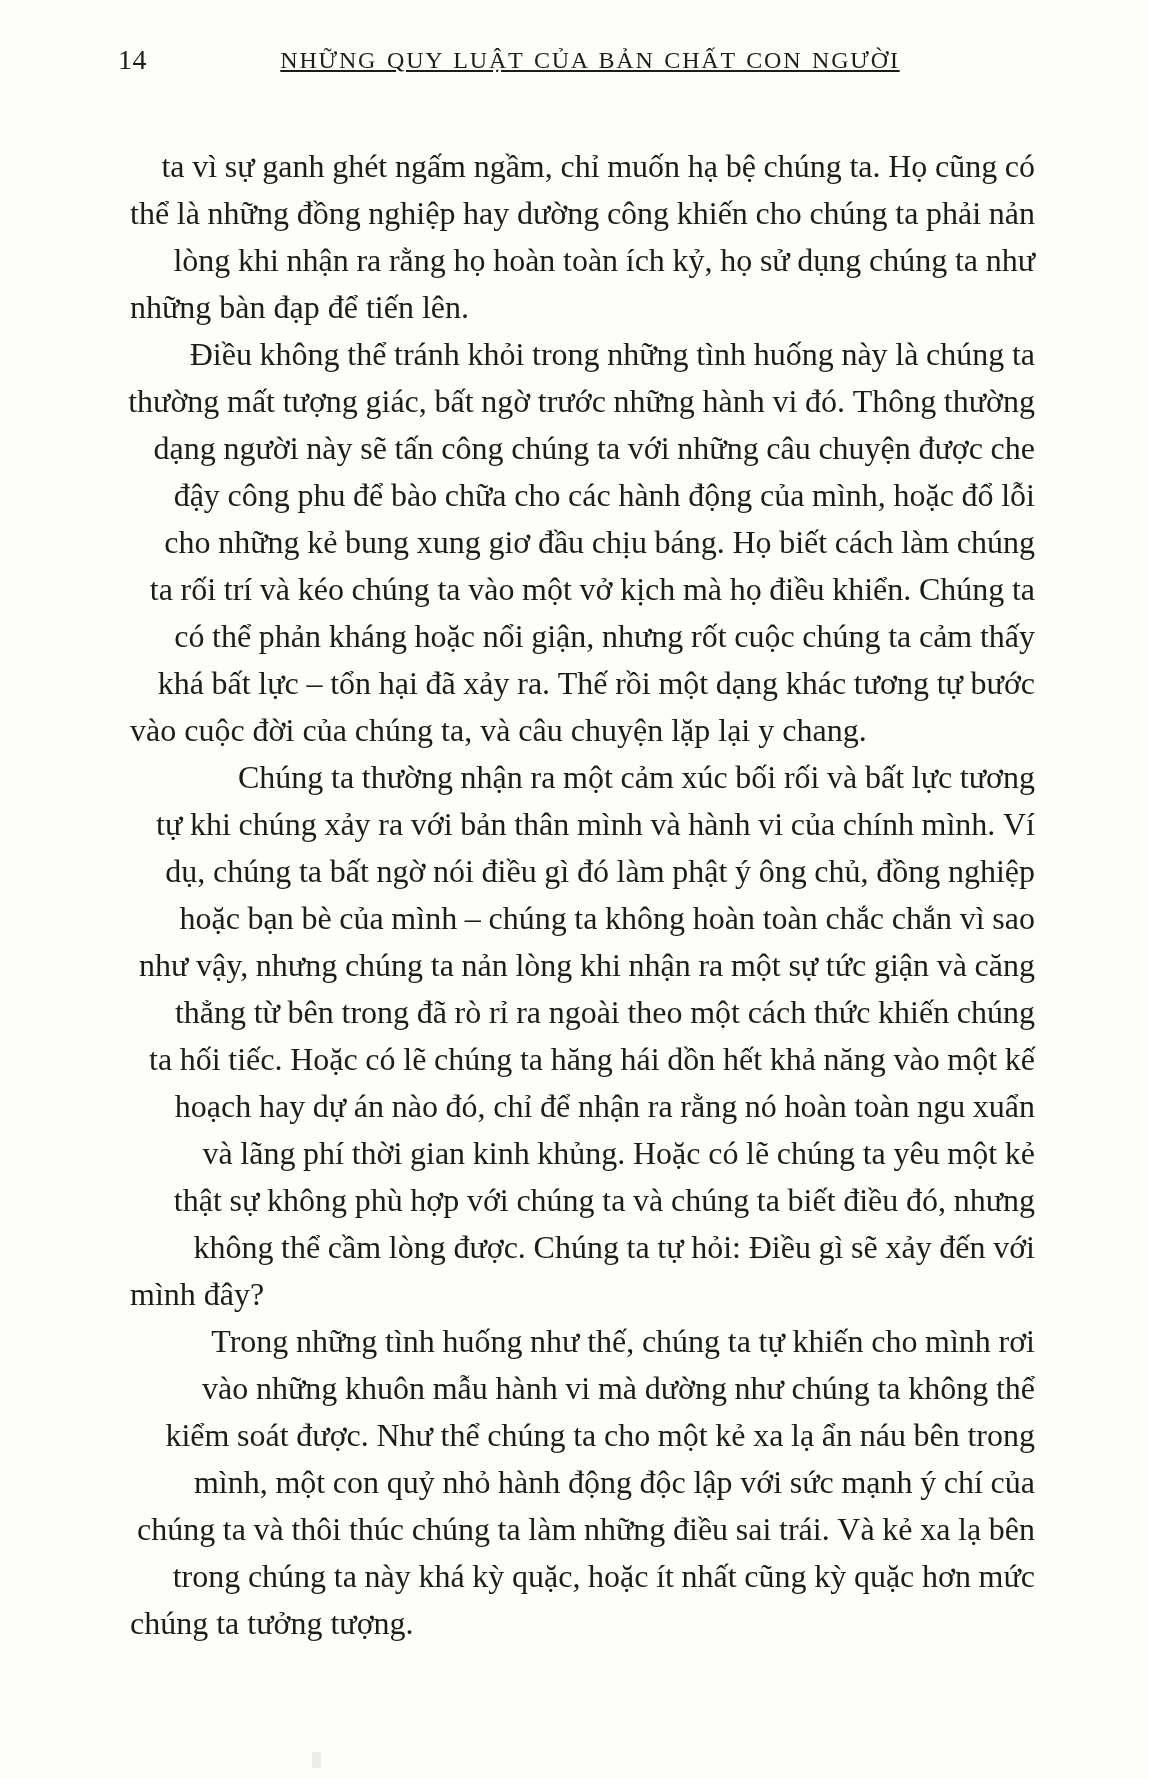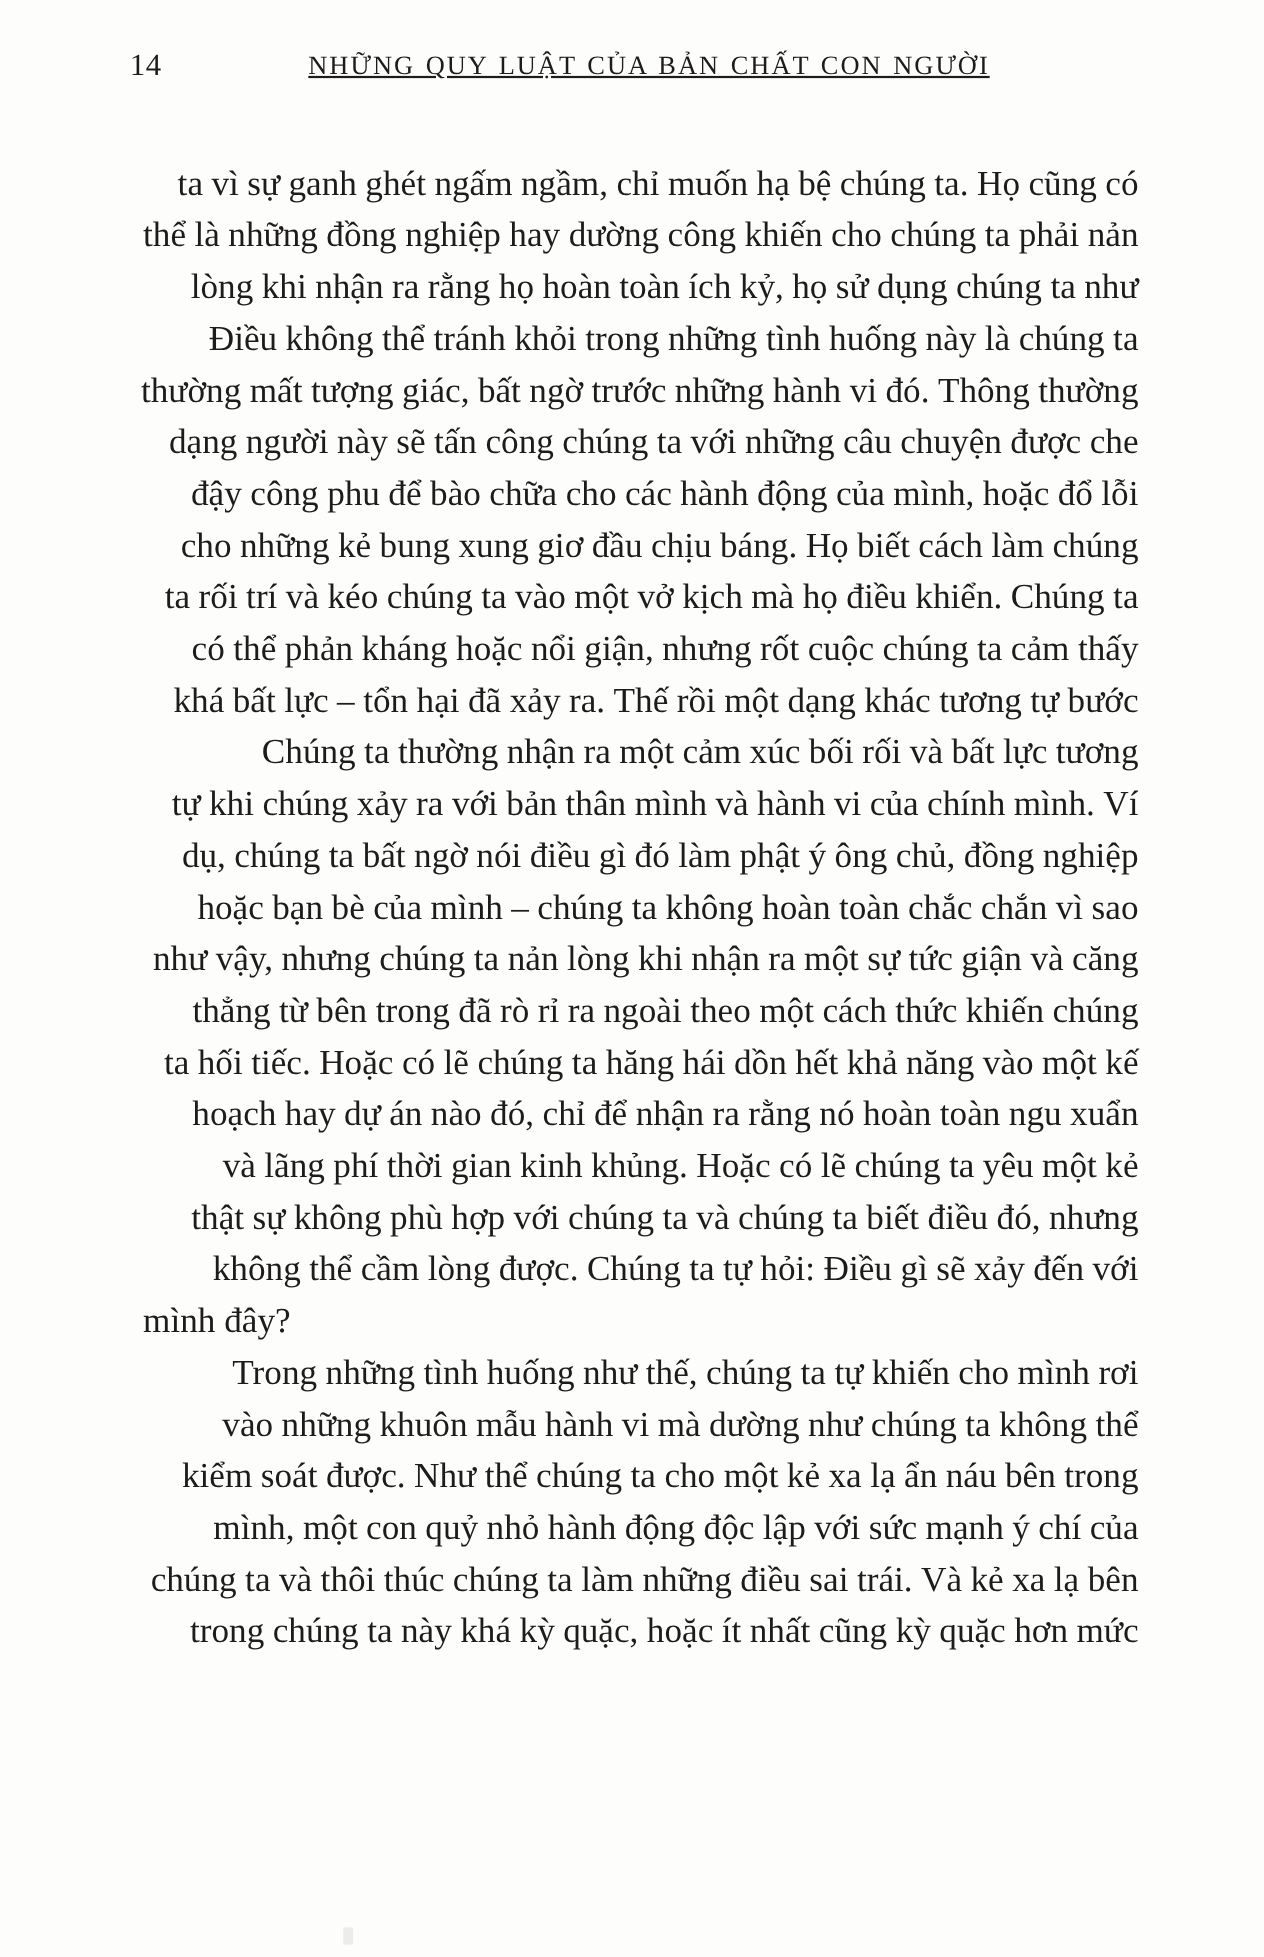--- a/index.html
+++ b/index.html
@@ -143,20 +143,21 @@
           <span>toàn</span>
           <span>ích</span>
           <span>kỷ,</span>
           <span>họ</span>
           <span>sử</span>
           <span>dụng</span>
           <span>chúng</span>
           <span>ta</span>
           <span>như</span>
         </span>
+      <span class="p-line last">những bàn đạp để tiến lên.</span>
     </p>
 
     <p class="para">
       <span class="p-line j indent">
           <span>Điều</span>
           <span>không</span>
           <span>thể</span>
           <span>tránh</span>
           <span>khỏi</span>
           <span>trong</span>
@@ -279,20 +280,21 @@
           <span>ra.</span>
           <span>Thế</span>
           <span>rồi</span>
           <span>một</span>
           <span>dạng</span>
           <span>khác</span>
           <span>tương</span>
           <span>tự</span>
           <span>bước</span>
         </span>
+      <span class="p-line last">vào cuộc đời của chúng ta, và câu chuyện lặp lại y chang.</span>
     </p>
 
     <p class="para">
       <span class="p-line j indent">
           <span>Chúng</span>
           <span>ta</span>
           <span>thường</span>
           <span>nhận</span>
           <span>ra</span>
           <span>một</span>
@@ -579,19 +581,20 @@
           <span>quặc,</span>
           <span>hoặc</span>
           <span>ít</span>
           <span>nhất</span>
           <span>cũng</span>
           <span>kỳ</span>
           <span>quặc</span>
           <span>hơn</span>
           <span>mức</span>
         </span>
+      <span class="p-line last">chúng ta tưởng tượng.</span>
     </p>
 
   </div>
 
   <div class="artifact"></div>
 
 </div>
 
 </body></html>

